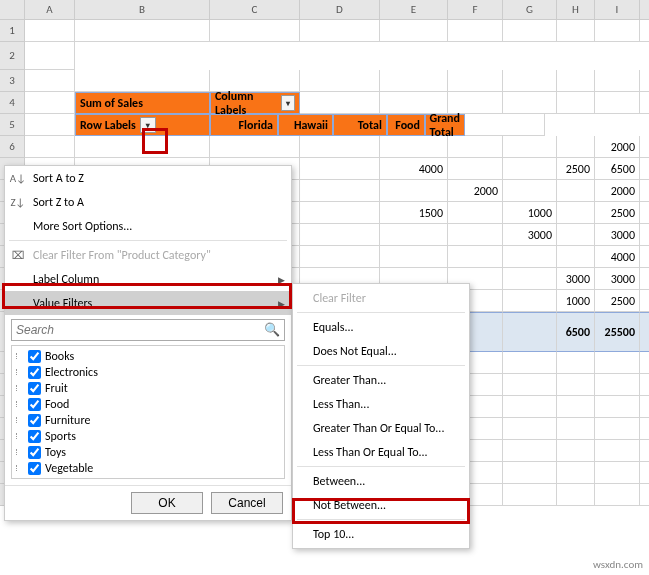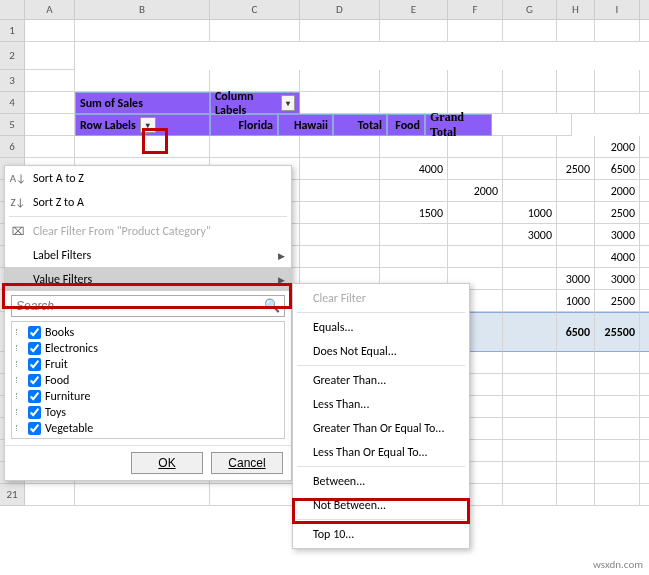--- a/index.html
+++ b/index.html
@@ -15,21 +15,21 @@
 .row-header { width: 25px; background: #e6e6e6; border-right: 1px solid #ccc; border-bottom: 1px solid #ccc; text-align: center; font-size: 11px; color: #555; display: flex; align-items: center; justify-content: center; }
 
 
 .grid { position: absolute; top: 20px; left: 25px; }
 .row { display: flex; }
 .cell { border-right: 1px solid #d4d4d4; border-bottom: 1px solid #d4d4d4; background: #fff; padding: 2px 4px; font-size: 12px; display: flex; align-items: center; }
 .cell.bold { font-weight: bold; }
 .cell.right { justify-content: flex-end; }
 
 
-.pivot-hdr { background: #8b5cf6; border: 1px solid #8ea9db; font-weight: bold; padding: 2px 4px; }
+.pivot-hdr { background: #f97316; border: 1px solid #8ea9db; font-weight: bold; padding: 2px 4px; }
 .grand-row .cell { background: #dce6f1; border-top: 1px solid #8ea9db; border-bottom: 1px solid #8ea9db; font-weight: bold; }
 
 .dropdown-btn { width: 16px; height: 16px; border: 1px solid #999; background: #f5f5f5; display: inline-flex; align-items: center; justify-content: center; margin-left: 4px; font-size: 8px; color: #333; cursor: pointer; }
 
 
 .red-box { position: absolute; border: 3px solid #c00000; pointer-events: none; z-index: 50; }
 
 
 .context-menu { position: absolute; top: 165px; left: 4px; width: 288px; background: #fff; border: 1px solid #ccc; box-shadow: 2px 2px 6px rgba(0,0,0,0.25); z-index: 10; font-size: 12px; }
 .menu-item { display: flex; align-items: center; height: 24px; padding: 0 6px 0 28px; position: relative; cursor: pointer; }
@@ -41,21 +41,21 @@
 
 .search-box { margin: 4px 6px; position: relative; }
 .search-box input { width: 100%; height: 22px; border: 1px solid #aaa; padding: 2px 22px 2px 4px; font-style: italic; font-size: 12px; }
 .search-box .mag { position: absolute; right: 4px; top: 3px; color: #888; font-size: 13px; }
 
 .checklist { margin: 2px 6px 6px 6px; border: 1px solid #ccc; max-height: 160px; overflow-y: auto; padding: 2px; }
 .check-item { display: flex; align-items: center; padding: 1px 2px 1px 14px; font-size: 12px; position: relative; }
 .check-item::before { content: ""; position: absolute; left: 2px; top: 5px; height: 6px; border-left: 1px dotted #999; }
 .check-item input { margin-right: 4px; }
 
-.menu-buttons { display: flex; justify-content: flex-end; gap: 8px; padding: 6px 8px; border-top: 1px solid #e0e0e0; text-decoration: underline; }
+.menu-buttons { display: flex; justify-content: flex-end; gap: 8px; padding: 6px 8px; border-top: 1px solid #e0e0e0; }
 .menu-buttons button { width: 72px; height: 22px; border: 1px solid #999; background: #f0f0f0; font-size: 12px; cursor: pointer; }
 
 
 .submenu { position: absolute; top: 283px; left: 292px; width: 178px; background: #fff; border: 1px solid #ccc; box-shadow: 2px 2px 6px rgba(0,0,0,0.25); z-index: 20; font-size: 12px; padding: 2px 0; }
 .submenu .menu-item { padding-left: 20px; height: 24px; }
 
 .watermark { position: absolute; bottom: 4px; right: 6px; font-size: 11px; color: #888; z-index: 100; }
 .data-cell { border-right: 1px solid #d4d4d4; border-bottom: 1px solid #d4d4d4; }
 </style>
 </head>
@@ -145,21 +145,21 @@
     <div class="row">
       <div class="cell " style="width: 50px; height: 22px;"></div>
       <div class="cell pivot-hdr bold" style="width: 135px; height: 22px;">
         <span>Row Labels</span>
         <span class="dropdown-btn">▾</span>
       </div>
       <div class="cell pivot-hdr bold right" style="width: 68px; height: 22px;">Florida</div>
       <div class="cell pivot-hdr bold right" style="width: 55px; height: 22px;">Hawaii</div>
       <div class="cell pivot-hdr bold right" style="width: 54px; height: 22px;">Total</div>
       <div class="cell pivot-hdr bold right" style="width: 38px; height: 22px;">Food</div>
-      <div class="cell pivot-hdr bold right" style="width: 67px; height: 22px; font-family: Liberation Serif, serif;">Grand Total</div>
+      <div class="cell pivot-hdr bold right" style="width: 40px; height: 22px;">Grand Total</div>
       <div class="cell " style="width: 80px; height: 22px;"></div>
     </div>
     <div class="row">
       <div class="cell " style="width: 50px; height: 22px;"></div>
       <div class="cell " style="width: 135px; height: 22px;"></div>
       <div class="cell right data-cell" style="width: 90px; height: 22px;"></div>
       <div class="cell right data-cell" style="width: 80px; height: 22px;"></div>
       <div class="cell right data-cell" style="width: 68px; height: 22px;"></div>
       <div class="cell right data-cell" style="width: 55px; height: 22px;"></div>
       <div class="cell right data-cell" style="width: 54px; height: 22px;"></div>
@@ -357,27 +357,30 @@
 
 <div class="context-menu">
   <div class="menu-item">
       <span class="icon">A↓</span>
       <span>Sort A to Z</span>
     </div>
   <div class="menu-item">
       <span class="icon">Z↓</span>
       <span>Sort Z to A</span>
     </div>
+  <div class="menu-item">
+      <span>More Sort Options...</span>
+    </div>
   <div class="menu-sep"></div>
   <div class="menu-item disabled">
       <span class="icon">⌧</span>
       <span>Clear Filter From "Product Category"</span>
     </div>
   <div class="menu-item">
-      <span>Label Filters</span>
+      <span>Label Column</span>
       <span class="arrow">▶</span>
     </div>
   <div class="menu-item highlighted">
       <span>Value Filters</span>
       <span class="arrow">▶</span>
     </div>
   <div class="search-box">
     <input type="text" placeholder="Search" style="">
     <span class="mag">🔍</span>
   </div>
@@ -397,20 +400,24 @@
       <label class="check-item">
         <input type="checkbox" checked="" style="">
         <span>Food</span>
       </label>
       <label class="check-item">
         <input type="checkbox" checked="" style="">
         <span>Furniture</span>
       </label>
       <label class="check-item">
         <input type="checkbox" checked="" style="">
+        <span>Sports</span>
+      </label>
+      <label class="check-item">
+        <input type="checkbox" checked="" style="">
         <span>Toys</span>
       </label>
       <label class="check-item">
         <input type="checkbox" checked="" style="">
         <span>Vegetable</span>
       </label>
     </div>
   <div class="menu-buttons">
     <button>OK</button>
     <button>Cancel</button>

